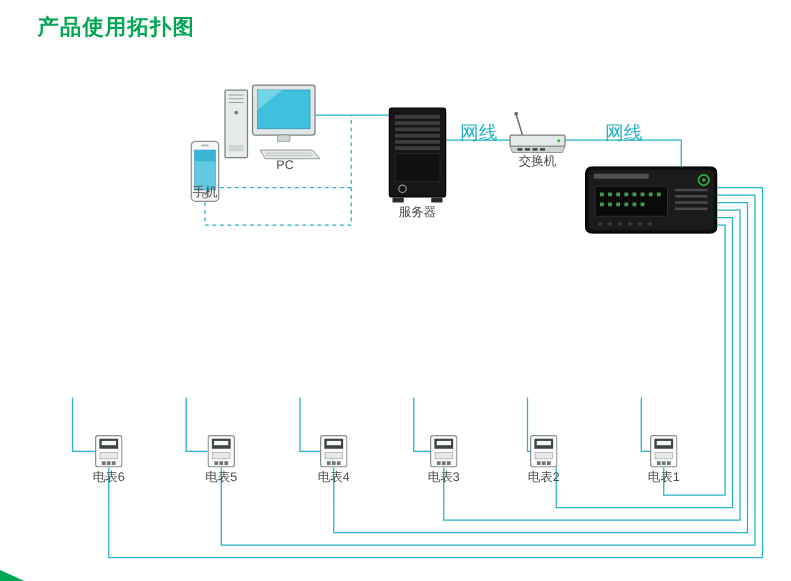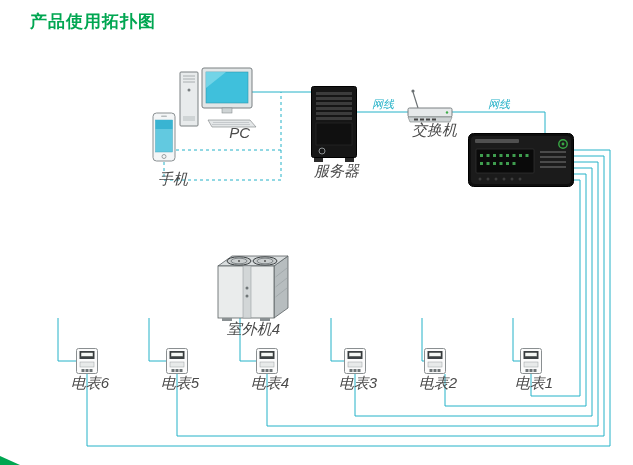--- a/index.html
+++ b/index.html
@@ -1,21 +1,21 @@
 <!DOCTYPE html>
 <html style="--accent: #00A651; --line: #25B2C8;"><head>
 <meta charset="utf-8">
 <style>
   html,body{margin:0;padding:0;background:#fff;}
   body{font-family:"Liberation Sans","DejaVu Sans",sans-serif;}
   .stage{position:relative;width:633px;height:465px;background:#fff;overflow:hidden;}
   .title{position:absolute;left:30px;top:10px;font-size:17px;font-weight:600;
          color:var(--accent,#00A651);letter-spacing:1px;font-family:Liberation Serif, serif;}
-  .dev-label{position:absolute;font-size:15px;color:#4a4a4a;text-align:right;line-height:13px;font-style:italic;}
-  .net-label{position:absolute;font-size:11px;color:var(--line,#25B2C8);text-align:center;width:32px;font-style:italic;}
+  .dev-label{position:absolute;font-size:10px;color:#4a4a4a;text-align:center;line-height:13px;}
+  .net-label{position:absolute;font-size:15px;color:var(--line,#25B2C8);text-align:center;width:32px;}
   .conn{position:absolute;left:0;top:0;}
   .conn path{fill:none;stroke:var(--line,#25B2C8);stroke-width:1;}
   .conn path.dotted{stroke-dasharray:3 3;}
   .device{position:absolute;}
   .unit{position:absolute;top:250px;width:82px;height:90px;}
   .unit-label{top:72px;left:0;width:68px;}
   .meter{position:absolute;top:348px;width:22px;height:44px;}
   .meter-label{top:28px;left:-11px;width:44px;}
   .corner-accent{position:absolute;left:0;bottom:0;width:20px;height:9px;
                  background:var(--accent,#00A651);clip-path:polygon(0 0,100% 100%,0 100%);}
@@ -157,21 +157,21 @@
     </g>
   </svg>
 
   <div class="title">产品使用拓扑图</div>
 
   <div class="device" style="left:152px;top:112px">
     <svg width="24" height="50" viewBox="0 0 24 50">
         <use href="#sym-phone"></use>
       </svg>
   </div>
-  <div class="dev-label" style="left:140px;top:172px;width:48px">手机</div>
+  <div class="dev-label" style="left:140px;top:148px;width:48px">手机</div>
 
   <div class="device" style="left:178px;top:66px">
     <svg width="80" height="64" viewBox="0 0 80 64">
         <use href="#sym-pc"></use>
       </svg>
   </div>
   <div class="dev-label" style="left:206px;top:126px;width:44px">PC</div>
 
   <div class="device" style="left:310px;top:85px">
     <svg width="50" height="78" viewBox="0 0 50 78">
@@ -189,26 +189,20 @@
 
   <div class="device" style="left:468px;top:133px">
     <svg width="106" height="54" viewBox="0 0 106 54">
         <use href="#sym-ctrl"></use>
       </svg>
   </div>
 
   <div class="net-label" style="left:367px;top:97px">网线</div>
   <div class="net-label" style="left:483px;top:97px">网线</div>
 
-  <div class="unit" style="left:212px">
-    <svg width="82" height="72" viewBox="0 0 82 72">
-        <use href="#sym-unit"></use>
-      </svg>
-    <div class="dev-label unit-label">室外机4</div>
-  </div>
 
   <div class="meter" style="left:76px">
     <svg width="22" height="26" viewBox="0 0 22 26">
         <use href="#sym-meter"></use>
       </svg>
     <div class="dev-label meter-label">电表6</div>
   </div>
   <div class="meter" style="left:166px">
     <svg width="22" height="26" viewBox="0 0 22 26">
         <use href="#sym-meter"></use>

